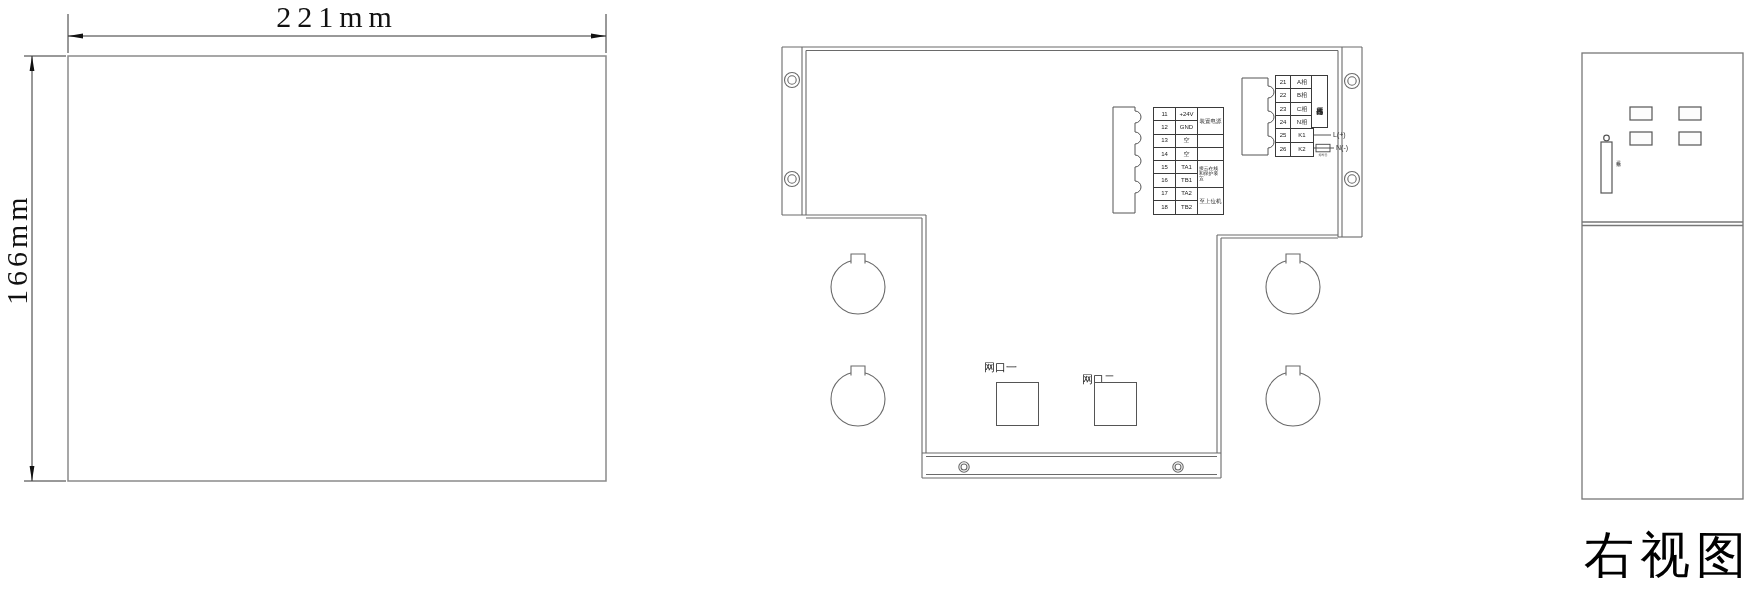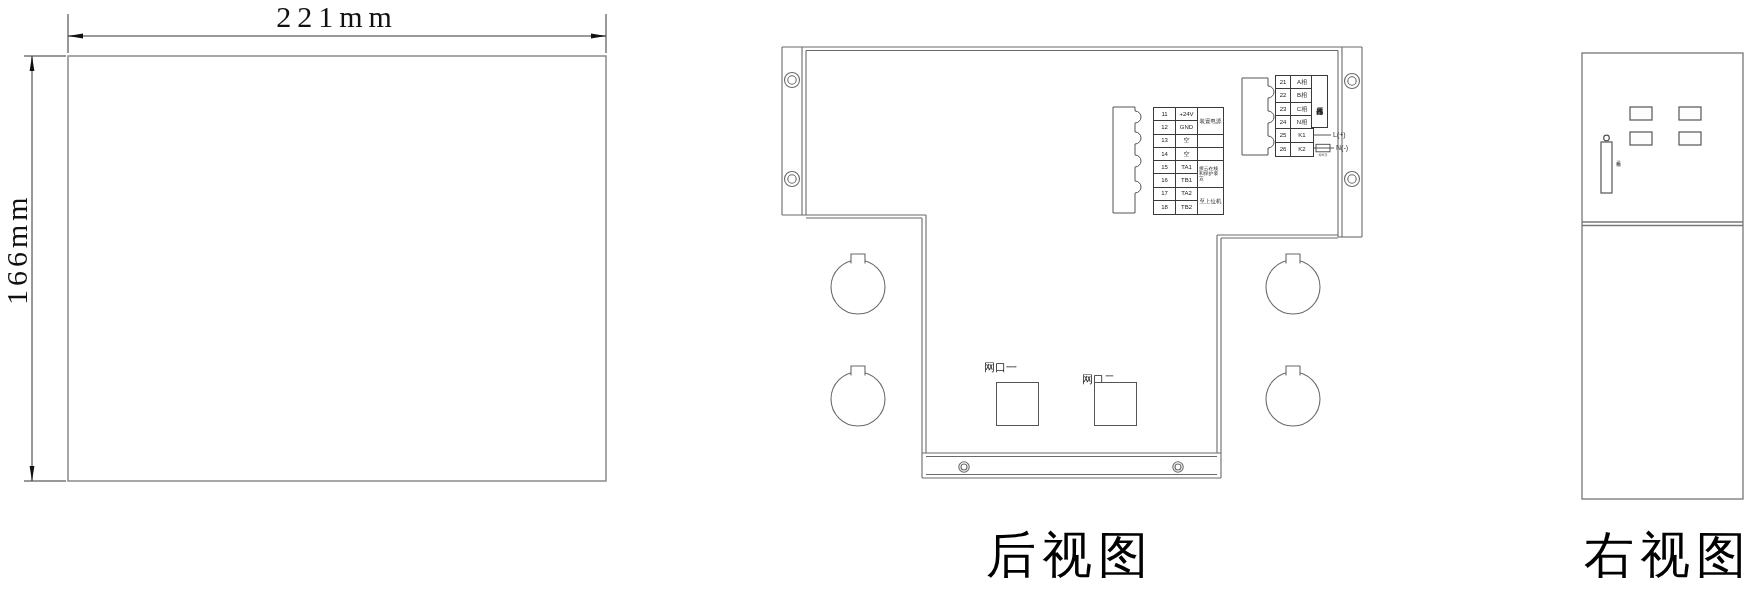--- a/index.html
+++ b/index.html
@@ -142,21 +142,20 @@
     </g>
     <g stroke="#555" stroke-width="1.2" fill="#fff">
       <rect x="1601" y="142" width="11" height="51"></rect>
       <circle cx="1606.5" cy="138" r="2.8"></circle>
     </g>
   </svg>
 
   <div class="abs dimtext" style="left:237px;top:0px;width:200px;text-align:center;">221mm</div>
   <div class="abs dimtext" style="left:-28px;top:246px;width:90px;text-align:center;line-height:28px;transform:rotate(-90deg);letter-spacing:4px;">166mm</div>
 
-  <div class="abs viewtitle" style="left:920px;top:524px;">后视图</div>
   <div class="abs viewtitle" style="left:1518px;top:524px;">右视图</div>
 
   <div class="abs portlabel" style="left:984px;top:360px;">网口一</div>
   <div class="abs portlabel" style="left:1082px;top:372px;">网口二</div>
   <div class="portsq" style="left:996px;top:382px;"></div>
   <div class="portsq" style="left:1094px;top:382px;"></div>
 
   <div class="tblock" style="left:1153px;top:107px;grid-template-columns:22px 22px 25px;grid-template-rows:repeat(8,13.25px);">
     <div class="tc br bb" style="grid-area:1/1;">11</div>
     <div class="tc br bb" style="grid-area:2/1;">12</div>

